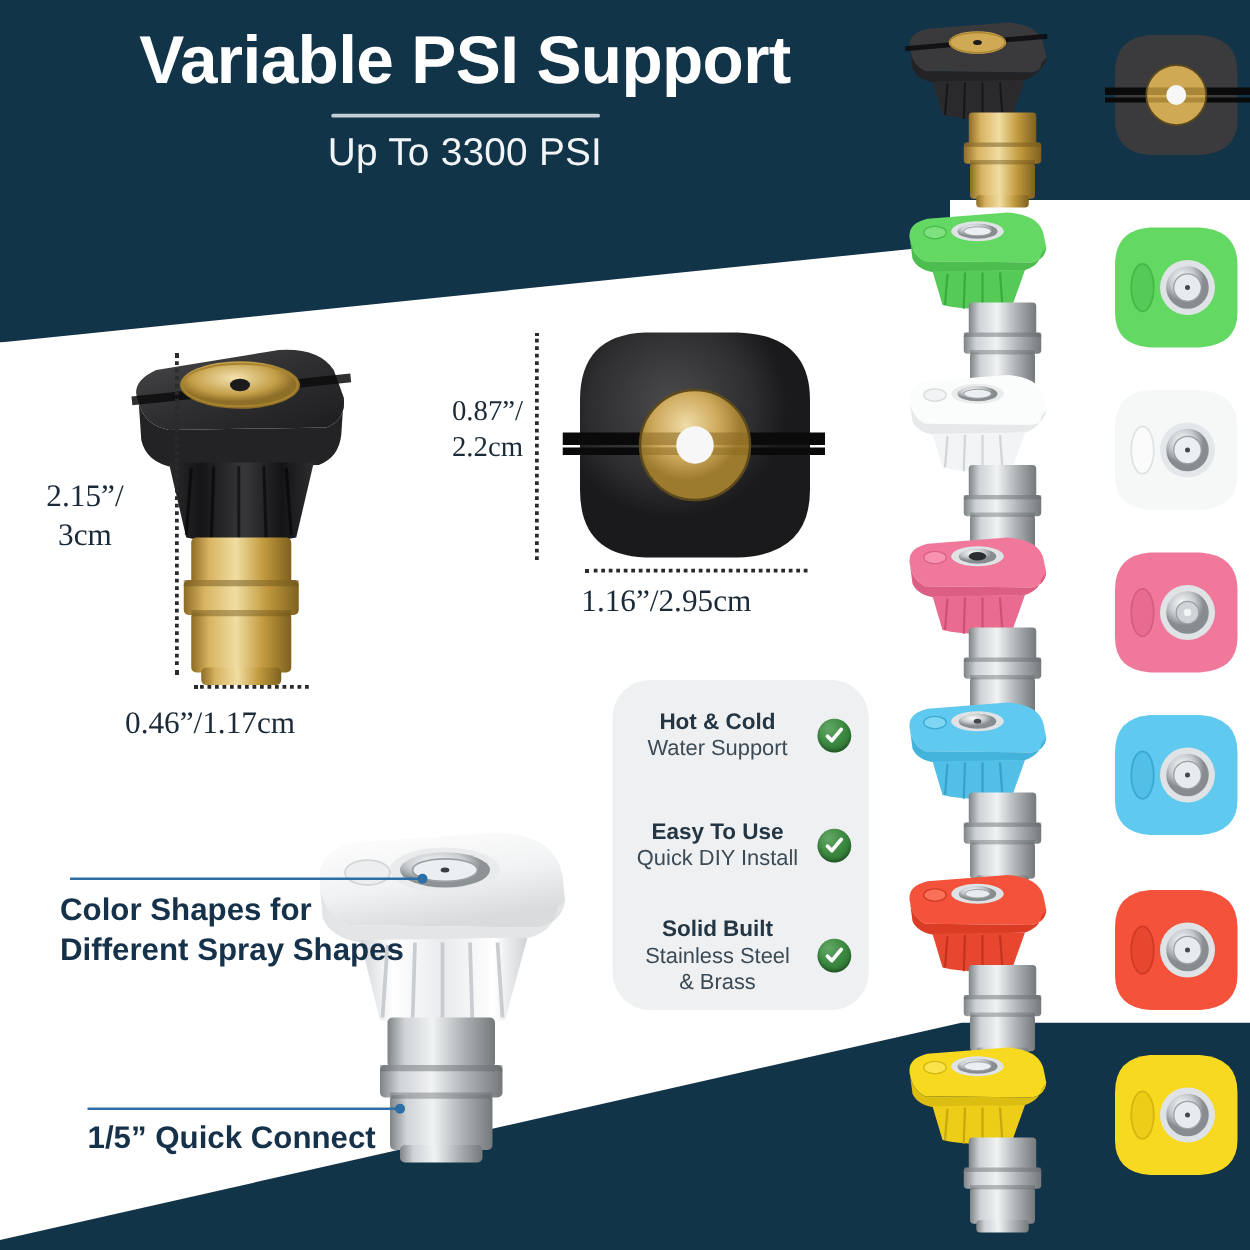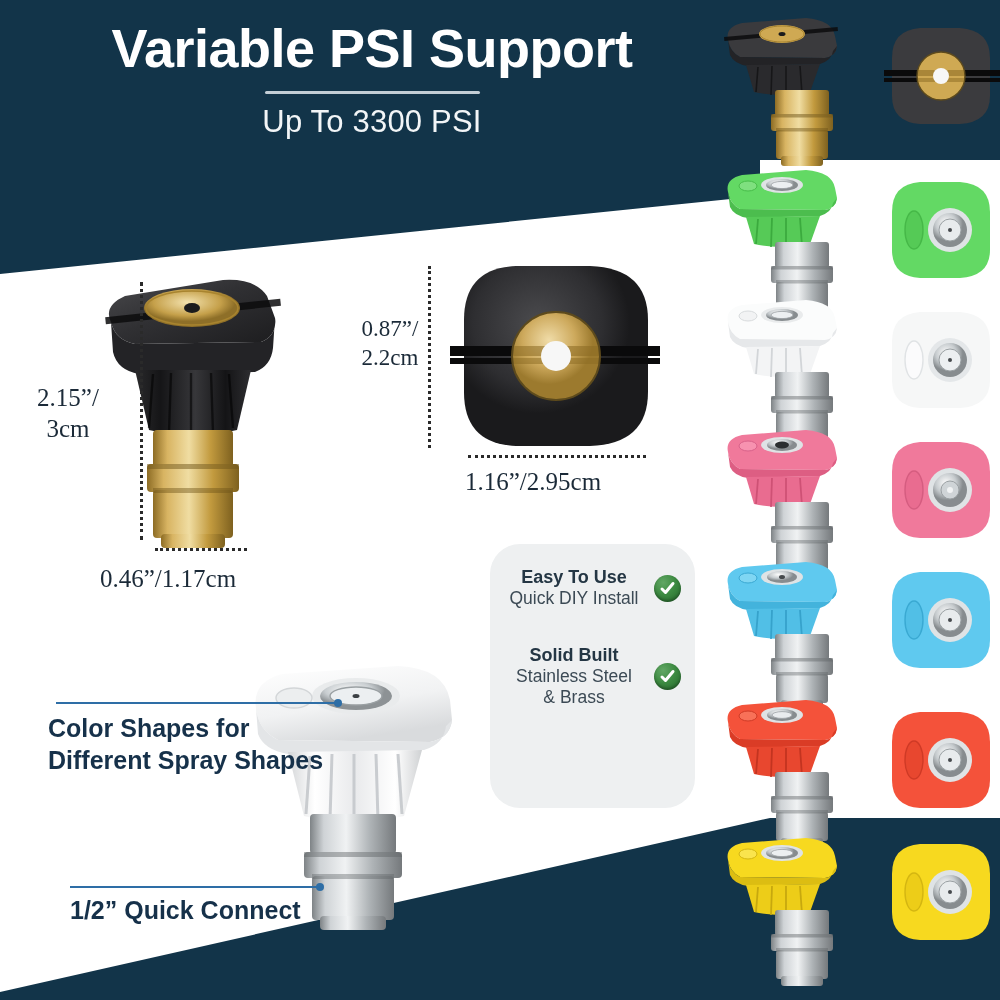--- a/index.html
+++ b/index.html
@@ -157,20 +157,31 @@
 
   <div class="dimtxt dim-h-mid">
     <div>0.87”/</div>
     <div>2.2cm</div>
   </div>
   <div class="dimtxt dim-w-mid">1.16”/2.95cm</div>
 
   <div class="card">
     <div class="frow">
       <div class="ftexts">
+        <div class="ft">Hot &amp; Cold</div>
+        <div class="fs">Water Support</div>
+      </div>
+      <div class="chk">
+        <svg width="17" height="17" viewBox="0 0 17 17">
+            <path d="M3 9 L6.5 12.5 L14 3.5" stroke="#fff" stroke-width="3" fill="none" stroke-linecap="round" stroke-linejoin="round"></path>
+          </svg>
+      </div>
+    </div>
+    <div class="frow">
+      <div class="ftexts">
         <div class="ft">Easy To Use</div>
         <div class="fs">Quick DIY Install</div>
       </div>
       <div class="chk">
         <svg width="17" height="17" viewBox="0 0 17 17">
             <path d="M3 9 L6.5 12.5 L14 3.5" stroke="#fff" stroke-width="3" fill="none" stroke-linecap="round" stroke-linejoin="round"></path>
           </svg>
       </div>
     </div>
     <div class="frow">
@@ -242,21 +253,21 @@
     <div class="dot" style="left:286px;top:-3px;"></div>
     <div class="txt">
       <div>Color Shapes for</div>
       <div>Different Spray Shapes</div>
     </div>
   </div>
 
   <div class="callout c2">
     <div class="line" style="left:0;top:0;width:250px;"></div>
     <div class="dot" style="left:246px;top:-3px;"></div>
-    <div class="txt">1/2” Quick Connect</div>
+    <div class="txt">1/5” Quick Connect</div>
   </div>
 
   <svg style="position:absolute;left:716px;top:10px;" width="290" height="985">
     <defs>
       <linearGradient id="gcap" x1="0" y1="0" x2="0.4" y2="1">
         <stop offset="0%" stop-color="#ffffff" stop-opacity="0.5"></stop>
           <stop offset="100%" stop-color="#000000" stop-opacity="0.12"></stop>
       </linearGradient>
       <linearGradient id="gstl" x1="0" y1="0" x2="1" y2="0">
         <stop offset="0%" stop-color="#7e8386"></stop>

